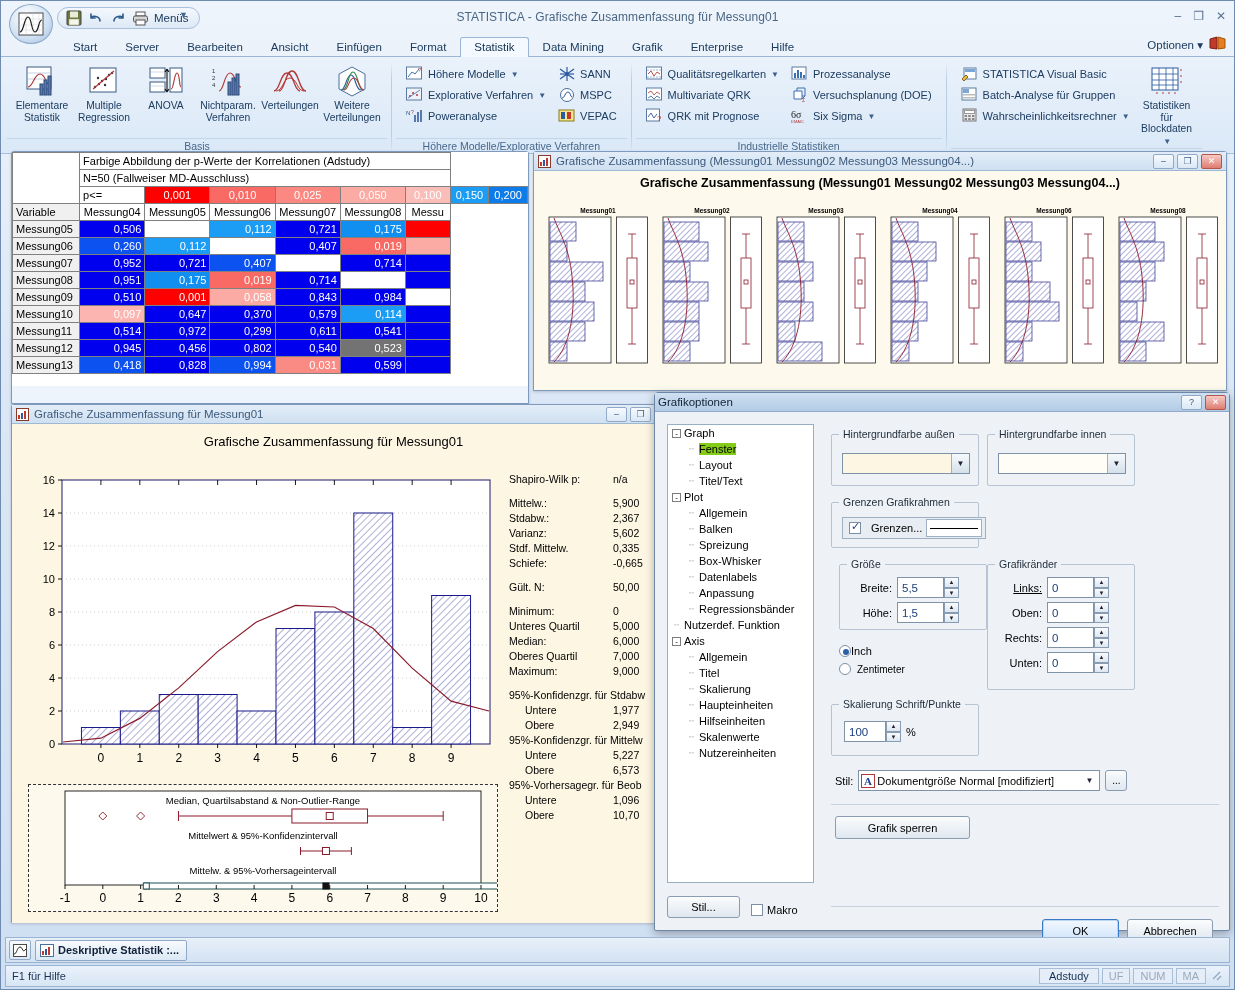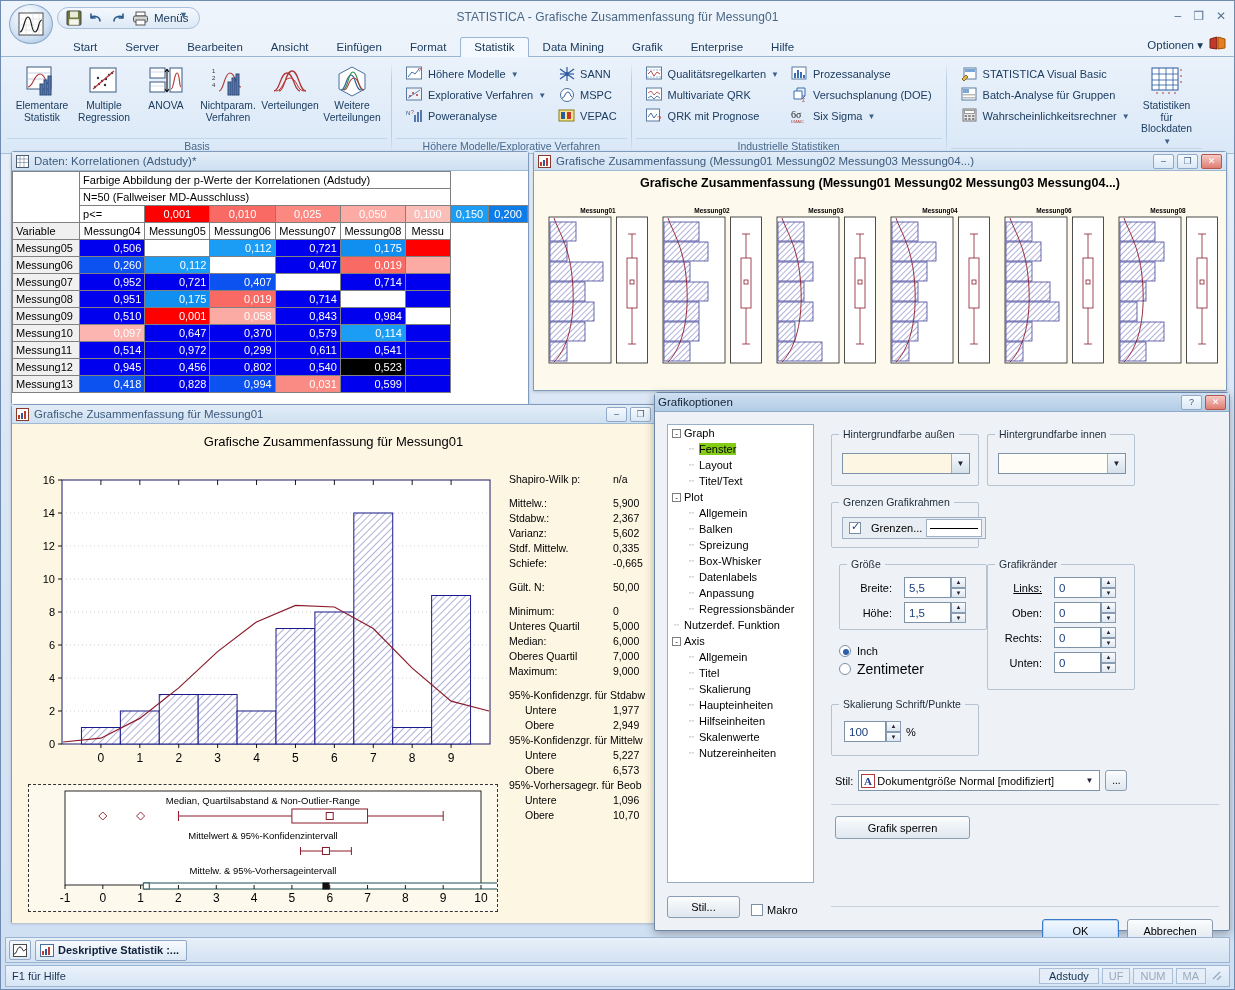--- a/index.html
+++ b/index.html
@@ -197,21 +197,21 @@
   .spin { display:flex; align-items:center; }
   .spin .tb {
     width:47px; height:21px; border:1px solid #7f93a8; background:#fff;
     font-size:11.5px; color:#1d3f7a; padding:0 4px; display:flex; align-items:center;
   }
   .spin .btns { display:flex; flex-direction:column; width:15px; height:21px;}
   .spin .btns div {
     flex:1; border:1px solid #8a9cb1; background:linear-gradient(#fafcfe,#dde6ef);
     font-size:6px; line-height:8px; text-align:center; color:#223; cursor:pointer;
   }
-  .fieldrow { display:flex; align-items:center; gap:12px; margin-bottom:4px;}
+  .fieldrow { display:flex; align-items:center; gap:5px; margin-bottom:4px;}
   .fieldrow .flbl { font-size:11px; text-align:right; }
   .radio { width:12px; height:12px; border-radius:50%; border:1px solid #7b8fa5; background:#fff; display:inline-block; position:relative; flex:none;}
   .radio.on::after { content:""; position:absolute; left:3px; top:3px; width:6px; height:6px; border-radius:50%; background:#2d5fa8;}
   .btn {
     background:linear-gradient(#fbfcfd,#dfe7ef); border:1px solid #8a9cb1; border-radius:3px;
     font-size:11px; display:flex; align-items:center; justify-content:center; cursor:pointer;
   }
   .btn.primary { border-color:#3a78c8; box-shadow:0 0 0 1px #bcd8f5 inset; background:linear-gradient(#f2f8ff,#cfe3fa);}
 
   
@@ -607,32 +607,20 @@
             <span class="lbl"><div>Statistiken für</div><div>Blockdaten</div> <span class="caret">▼</span></span>
           </div>
         </div>
         <div class="rtitle">Extras</div>
       </div>
     </div>
 
   <div id="workspace">
 
     <div class="mdi" id="win-data">
-      <div class="mdi-title">
-        <svg width="13" height="13" viewBox="0 0 13 13">
-          <rect x="0.5" y="0.5" width="12" height="12" fill="#fff" stroke="#4a5b70"></rect>
-          <g stroke="#6b7c92" stroke-width=".6">
-              <line x1="0.5" y1="4" x2="12.5" y2="4"></line>
-              <line x1="0.5" y1="7.5" x2="12.5" y2="7.5"></line>
-              <line x1="4" y1="0.5" x2="4" y2="12.5"></line>
-              <line x1="8" y1="0.5" x2="8" y2="12.5"></line>
-            </g>
-        </svg>
-        <span class="tx">Daten: Korrelationen (Adstudy)*</span>
-      </div>
       <div id="grid">
           <table class="gt">
             <tbody>
               <tr>
                 <td class="hdrblock" rowspan="3" style="border-right:1px solid #808080;"></td>
                 <td colspan="6" style="text-align:left;">Farbige Abbildung der p-Werte der Korrelationen (Adstudy)</td>
               </tr>
               <tr>
                 <td colspan="6" style="text-align:left;">N=50 (Fallweiser MD-Ausschluss)</td>
               </tr>
@@ -717,21 +705,21 @@
                 <td class="val" style="background:#0000ee; color:#fff;">0,611</td>
                 <td class="val" style="background:#0000ee; color:#fff;">0,541</td>
                 <td class="val" style="background:#0000ee; color:#fff;"></td>
               </tr>
               <tr>
                 <td class="varname">Messung12</td>
                 <td class="val" style="background:#0000ee; color:#fff;">0,945</td>
                 <td class="val" style="background:#0000ee; color:#fff;">0,456</td>
                 <td class="val" style="background:#0000ee; color:#fff;">0,802</td>
                 <td class="val" style="background:#0000ee; color:#fff;">0,540</td>
-                <td class="val" style="background:#000000; color:#fff;padding-left:28px;">0,523</td>
+                <td class="val" style="background:#737373; color:#fff;padding-left:28px;">0,523</td>
                 <td class="val" style="background:#0000ee; color:#fff;"></td>
               </tr>
               <tr>
                 <td class="varname">Messung13</td>
                 <td class="val" style="background:#0b52f0; color:#fff;">0,418</td>
                 <td class="val" style="background:#0000ee; color:#fff;">0,828</td>
                 <td class="val" style="background:#0b52f0; color:#fff;">0,994</td>
                 <td class="val" style="background:#fa8b84; color:#fff;">0,031</td>
                 <td class="val" style="background:#0000ee; color:#fff;">0,599</td>
                 <td class="val" style="background:#0000ee; color:#fff;"></td>
@@ -1317,27 +1305,27 @@
                 <span class="btns">
                     <div>▲</div>
                     <div>▼</div>
                   </span>
               </span>
             </div>
           </div>
         </div>
 
         <div style="position:absolute; left:18px; top:230px;">
-          <div style="display:flex; align-items:center; gap:6px; height:18px;">
+          <div style="display:flex; align-items:center; gap:0; height:18px;">
             <span class="radio on"></span>
             <span style="font-size:11px;">Inch</span>
           </div>
           <div style="display:flex; align-items:center; gap:6px; height:18px;">
             <span class="radio"></span>
-            <span style="font-size:14px;">Zentimeter</span>
+            <span style="font-size:10px;">Zentimeter</span>
           </div>
         </div>
 
         <div class="gbox" style="left:166px; top:152px; width:148px; height:126px;">
           <span class="cap">Grafikränder</span>
           <div id="margin-fields" style="position:absolute; left:8px; top:12px;">
               <div class="fieldrow">
                 <span class="flbl" style="width:46px;text-decoration:underline;">Links:</span>
                 <span class="spin">
                   <span class="tb">0</span>

